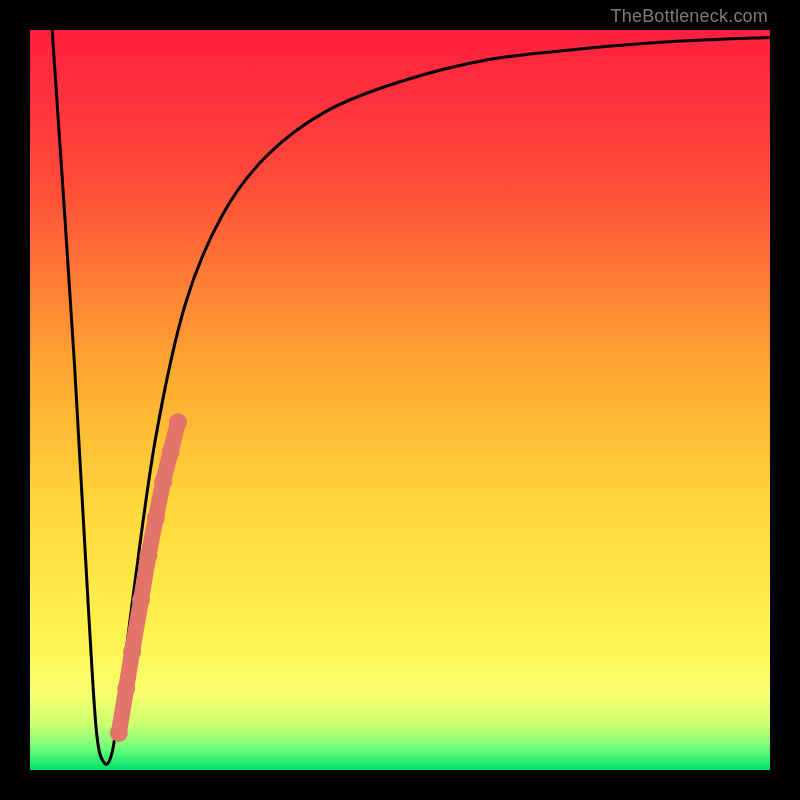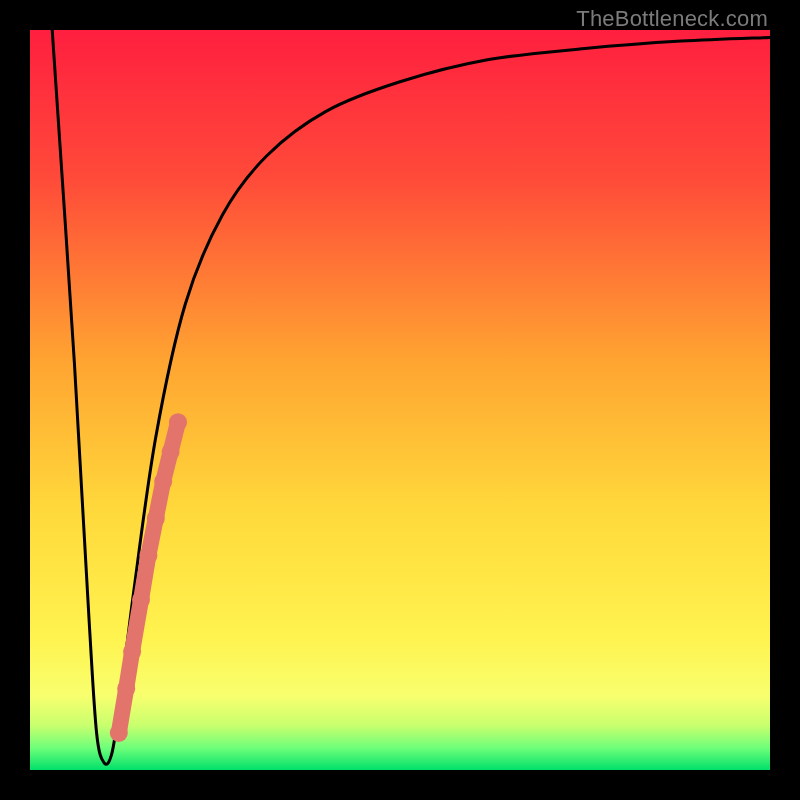--- a/index.html
+++ b/index.html
@@ -37,21 +37,21 @@
     left: 0;
     top: 0;
     width: 100%;
     height: 100%;
   }
   .watermark {
     position: absolute;
     top: 6px;
     right: 32px;
     color: #7b7b7b;
-    font-size: 22px;
+    font-size: 18px;
     letter-spacing: 0.2px;
     font-weight: 500;
   }
 </style>
 </head>
 <body>
 
 <div class="frame">
 
   <div class="watermark">TheBottleneck.com</div>

